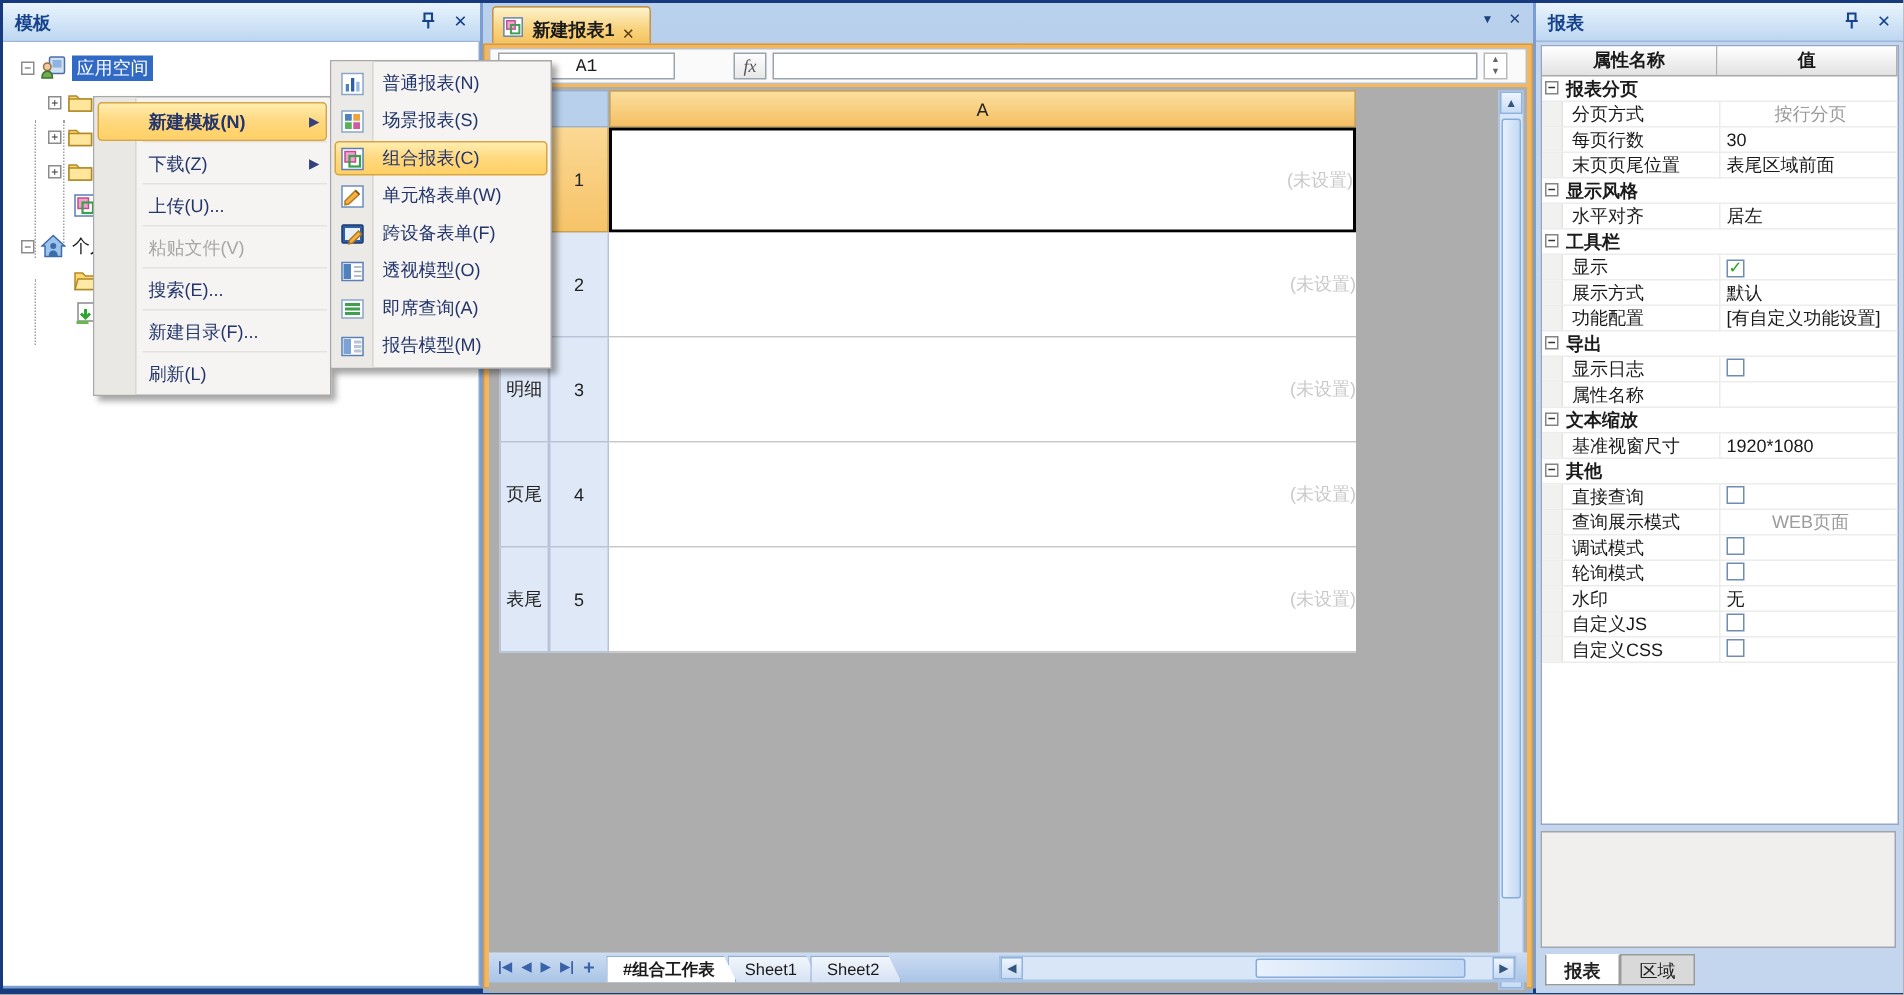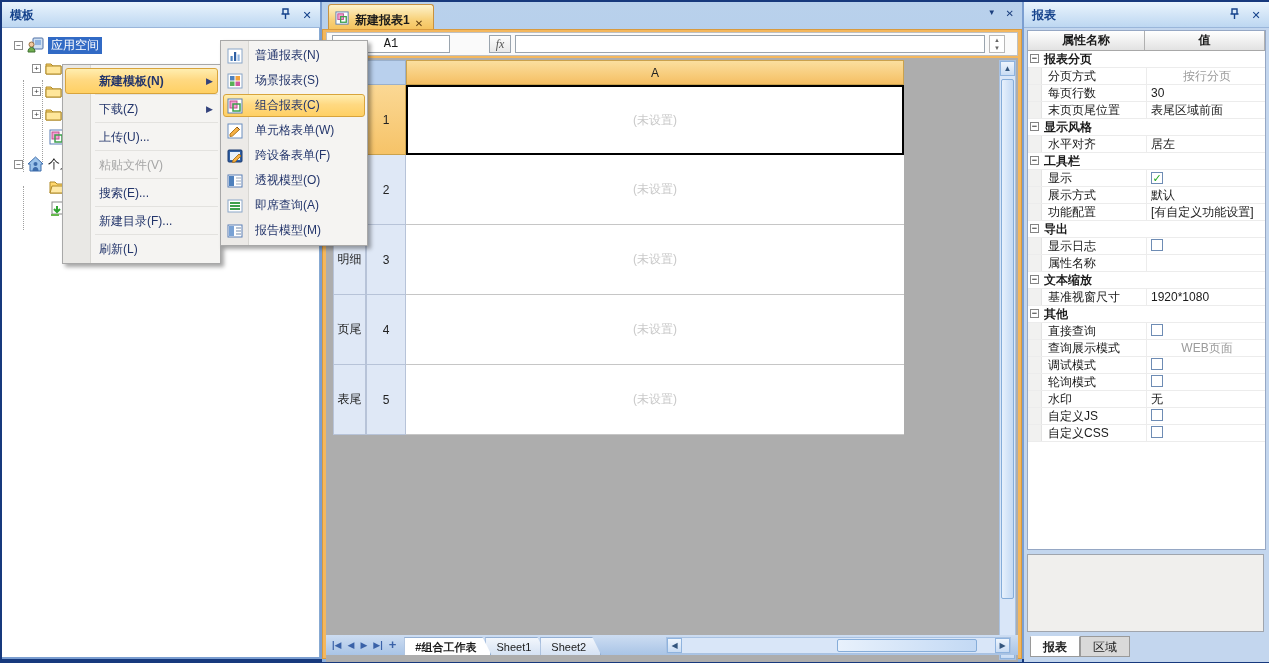--- a/index.html
+++ b/index.html
@@ -34,21 +34,21 @@
   #fx-btn { left:162px; width:22px; background:linear-gradient(#fdfdfd,#e8e8e8); text-align:center; line-height:16px; font-family:"Liberation Serif","DejaVu Serif",serif; font-style:italic; color:#555; }
   #formula-field { left:188px; width:470px; }
   #fb-spinner { left:662px; width:16px; background:#fff; border:1px solid #b8b8b8; font-size:6px; color:#666; text-align:center; line-height:8px; }
 
   #sheet-area { position:absolute; left:3px; top:28px; width:692px; height:604px; background:#adadad; overflow:hidden; }
   .glabel-col { position:absolute; left:7px; width:33px; background:#dfe8f6; border:1px solid #b7c3d8; border-top:none; display:flex; align-items:center; justify-content:center; color:#222; }
   .gnum-col  { position:absolute; left:40px; width:40px; background:#dfe8f6; border:1px solid #b7c3d8; border-top:none; display:flex; align-items:center; justify-content:center; color:#222; }
   .gnum-sel  { background:linear-gradient(#fbd894,#f6c368); border-color:#caa24e; }
   #corner-cell { position:absolute; left:7px; top:2px; width:73px; height:25px; background:#b9d0ed; border:1px solid #9ab0cc; }
   #col-head-a { position:absolute; left:80px; top:2px; width:498px; height:25px; background:linear-gradient(#fbdf9f,#f5bf63); border:1px solid #caa24e; display:flex; align-items:center; justify-content:center; color:#222; }
-  .gcell { position:absolute; left:80px; width:498px; background:#fff; border-bottom:1px solid #c6c6c6; display:flex; align-items:center; justify-content:center; color:#c9c9c9; }
+  .gcell { position:absolute; left:80px; width:498px; background:#fff; border-bottom:1px solid #c6c6c6; display:flex; align-items:center; justify-content:flex-end; color:#c9c9c9; }
   .gcell-sel { border:2px solid #000; }
   #v-scroll { position:absolute; right:2px; top:2px; width:17px; height:600px; background:#d9e6f8; border:1px solid #a9c2e2; }
   #h-scroll { position:absolute; left:340px; bottom:1px; width:345px; height:17px; background:#d9e6f8; border:1px solid #a9c2e2; }
   .sc-arrow { position:absolute; background:linear-gradient(#eef5fd,#c9dcf4); border:1px solid #8fb3de; color:#34567e; font-size:8px; display:flex; align-items:center; justify-content:center; }
   .sc-thumb { position:absolute; background:linear-gradient(90deg,#e8f1fc,#c3d9f4); border:1px solid #86add9; border-radius:2px; }
 
   #sheet-tabbar { position:absolute; left:3px; bottom:3px; width:692px; height:20px; background:linear-gradient(#cdddf2,#a9c4e6); display:flex; align-items:flex-end; }
   #tab-nav { display:flex; align-items:center; gap:6px; color:#3a62a8; font-size:9px; padding:0 8px 3px 6px; font-weight:bold; }
   .stab { position:relative; height:18px; padding:0 14px 0 10px; line-height:18px; background:linear-gradient(#f2f6fc,#d5e2f3); border:1px solid #93aed2; border-bottom:none; clip-path:polygon(0 0,calc(100% - 9px) 0,100% 100%,0 100%); margin-right:-6px; font-size:11px; }
   .stab-active { background:#fff; z-index:2; font-weight:bold; }

